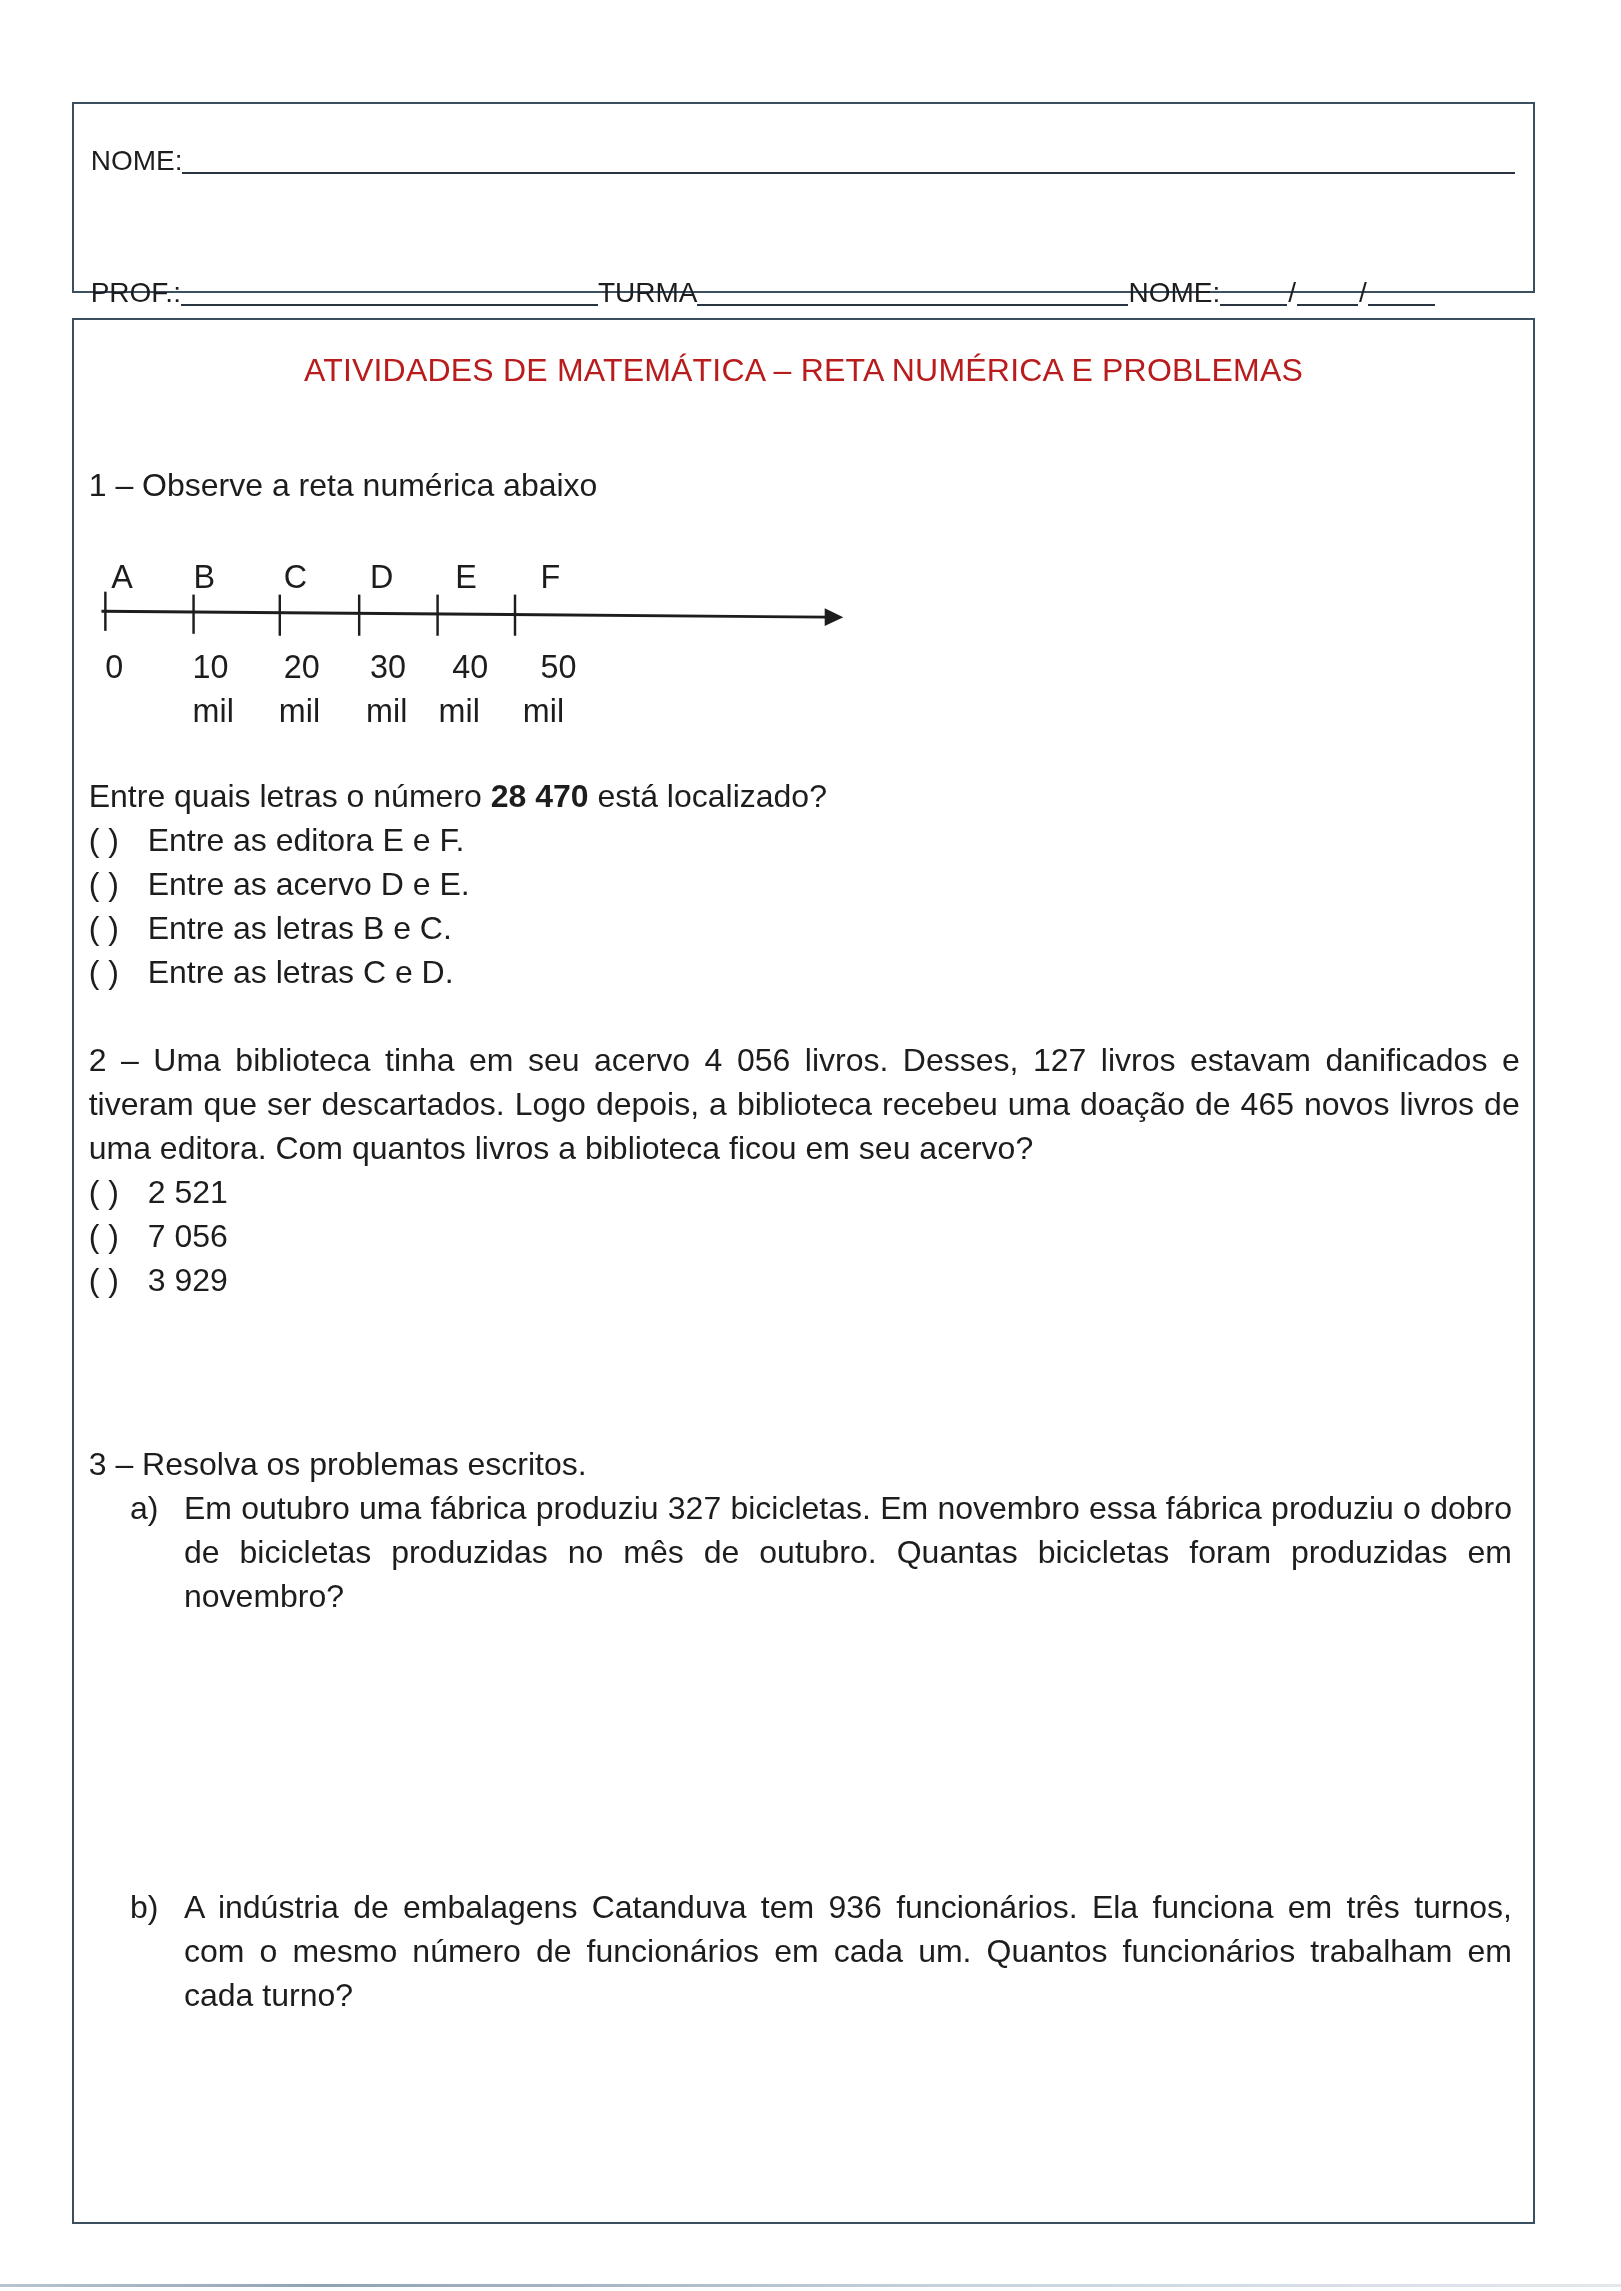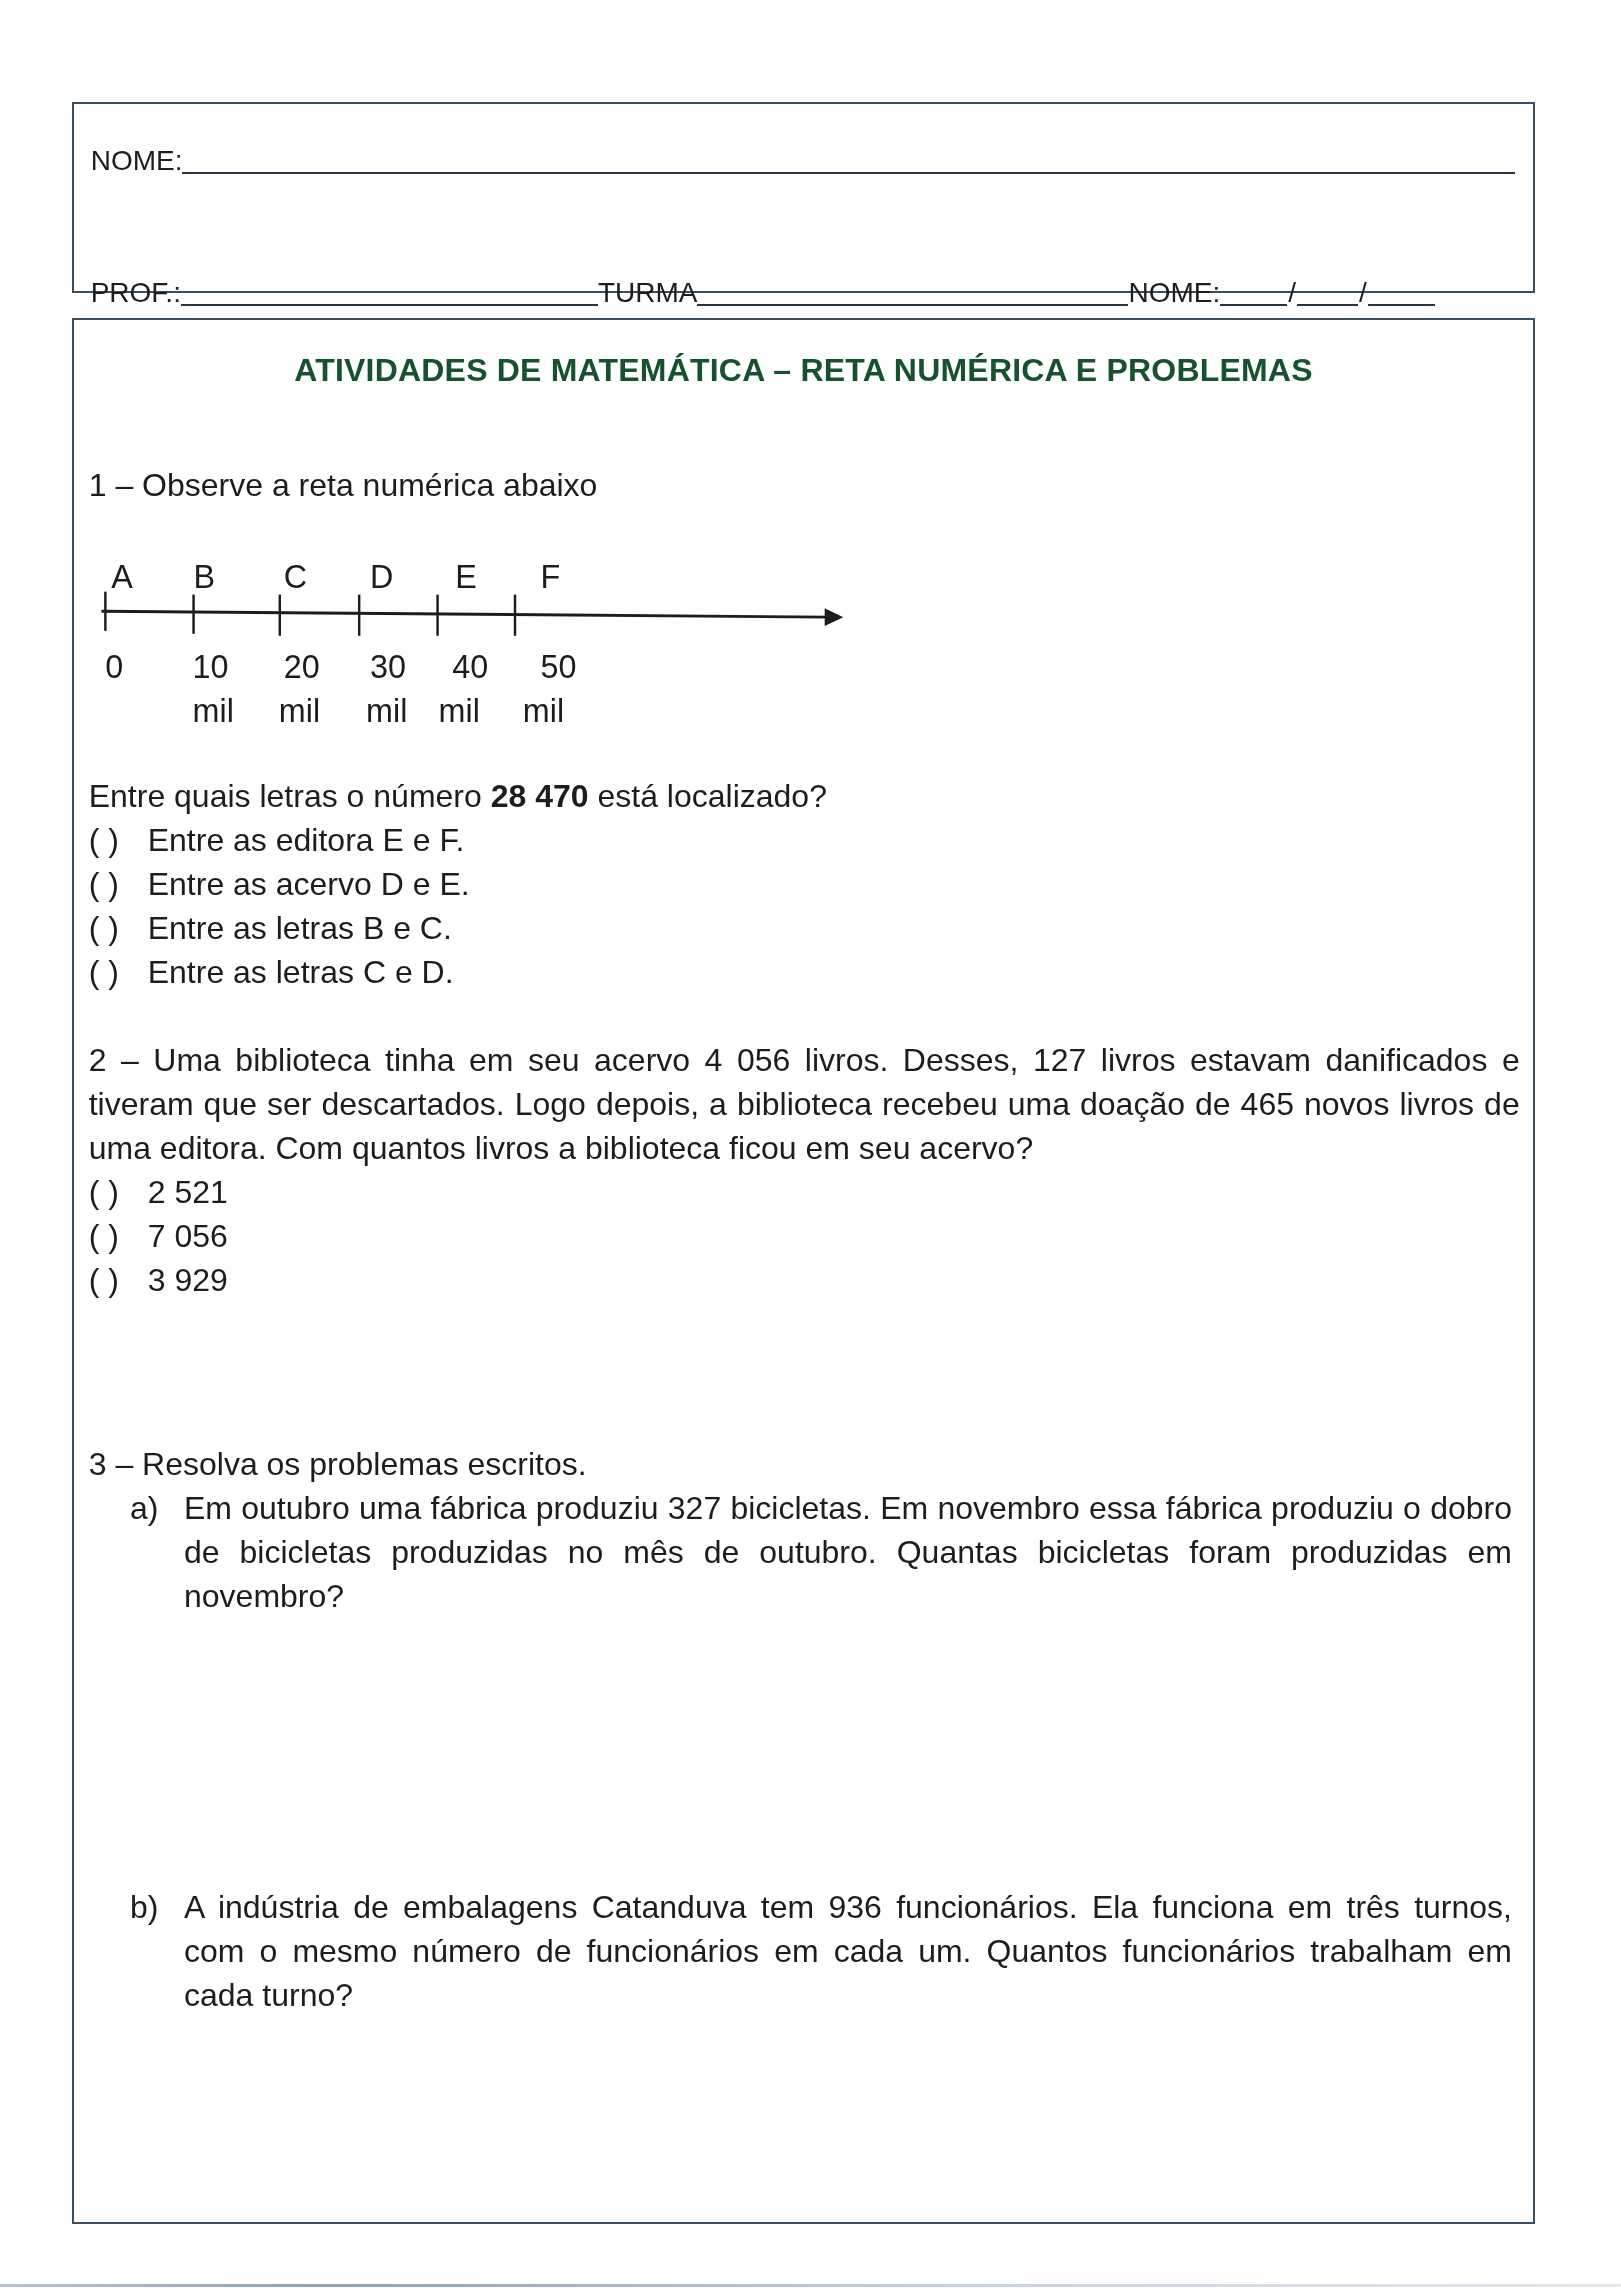--- a/index.html
+++ b/index.html
@@ -52,22 +52,22 @@
     }
     .slash { margin: 0 1px; }
 
     .title {
       position: absolute;
       left: 0;
       right: 0;
       top: 32px;
       text-align: center;
       font-size: 32px;
-      font-weight: bold;
-      color: #14532d;
+      font-weight: normal;
+      color: #b91c1c;
       letter-spacing: 0.2px;
     }
     .q {
       position: absolute;
       left: 14.7px;
       font-size: 32px;
       line-height: 44px;
     }
     .q p { margin: 0; }
     .justify {

